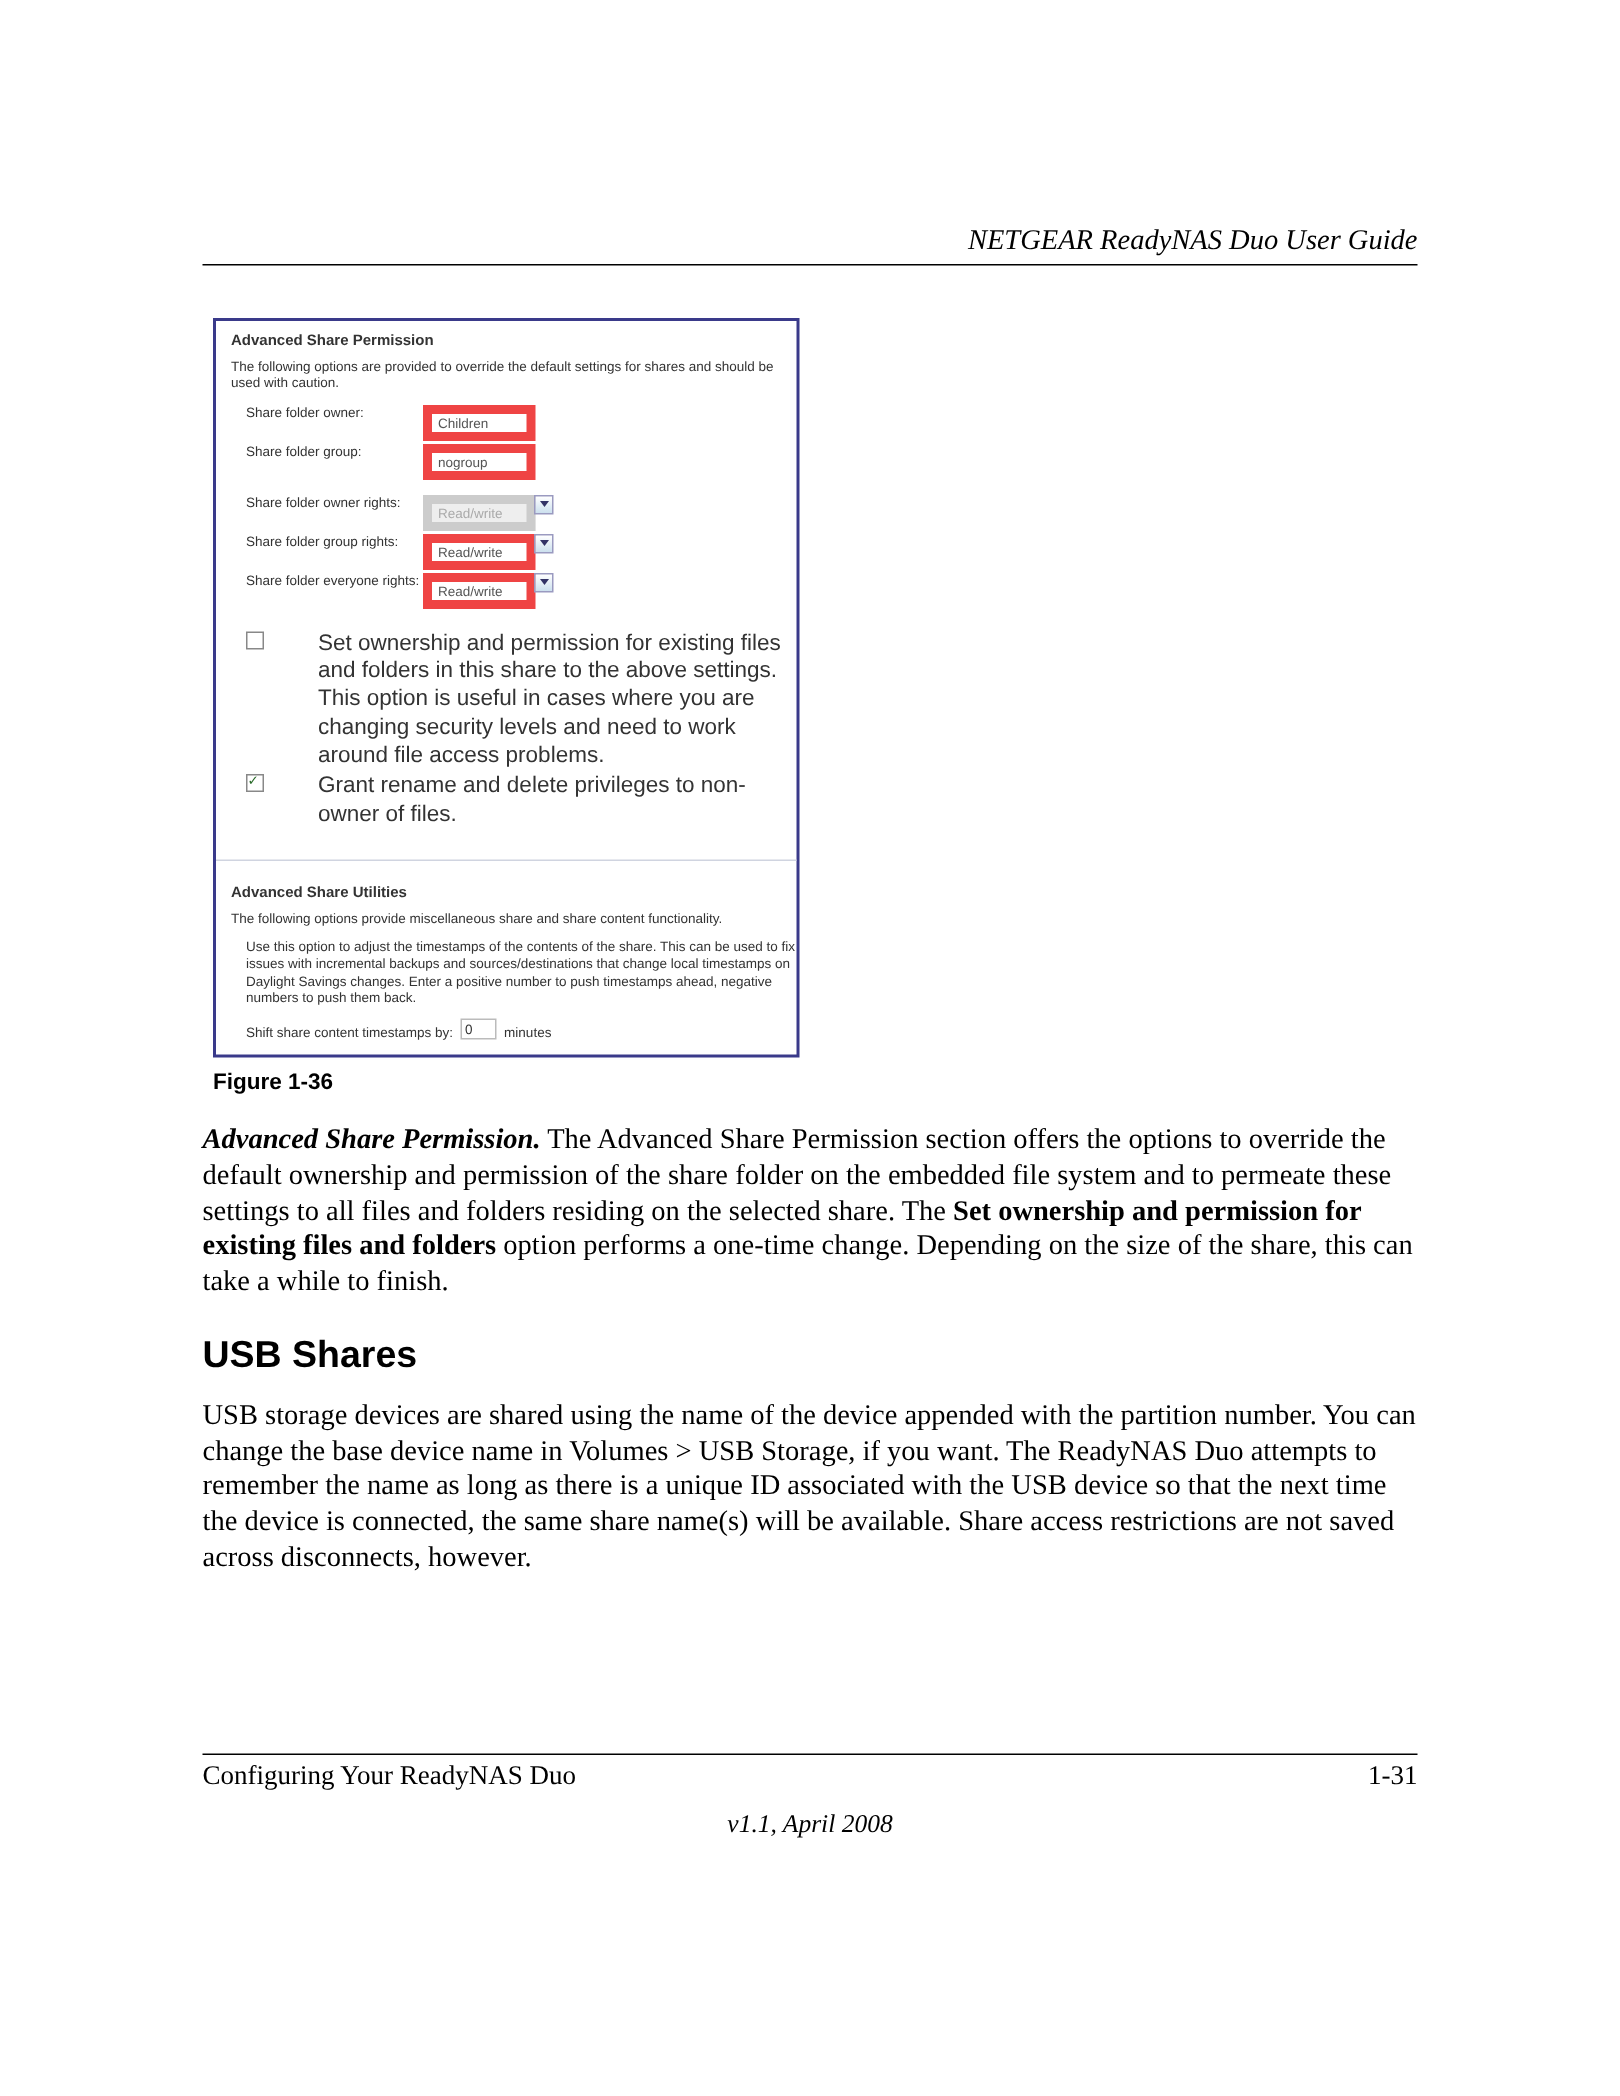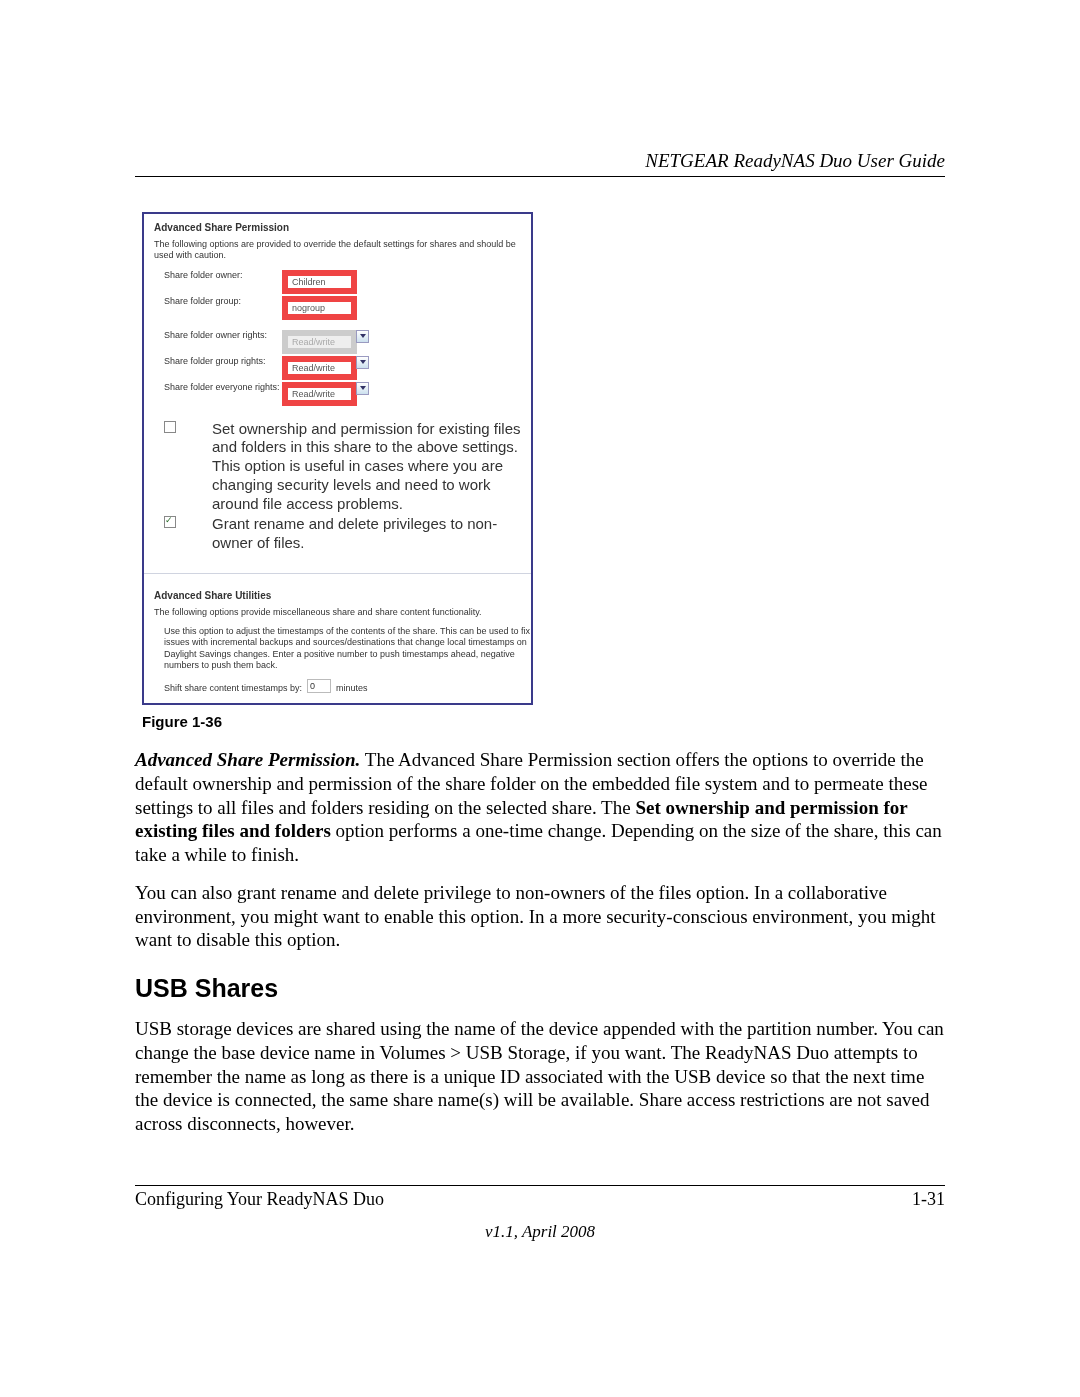--- a/index.html
+++ b/index.html
@@ -156,21 +156,21 @@
   h2.section {
     font-family: Arial, Helvetica, sans-serif;
     font-weight: bold;
     font-size: 25px;
     margin: 22px 0 14px 0;
   }
   .footer {
     position: absolute;
     left: 135px;
     right: 135px;
-    bottom: 155px;
+    bottom: 171px;
   }
   .hr-bot {
     border: none;
     border-top: 1px solid #000;
     margin: 0 0 3px 0;
   }
   .foot-row {
     display: flex;
     justify-content: space-between;
     font-size: 18px;
@@ -244,21 +244,20 @@
       </div>
     </div>
   </div>
 
   <div class="figure-cap">Figure 1-36</div>
 
   <p class="body-p">
     <span class="lead">Advanced Share Permission.</span><span> The Advanced Share Permission section offers the options to override the default ownership and permission of the share folder on the embedded file system and to permeate these settings to all files and folders residing on the selected share. The </span><b>Set ownership and permission for existing files and folders</b><span> option performs a one-time change. Depending on the size of the share, this can take a while to finish.</span>
   </p>
 
-  <p class="body-p">You can also grant rename and delete privilege to non-owners of the files option. In a collaborative environment, you might want to enable this option. In a more security-conscious environment, you might want to disable this option.</p>
 
   <h2 class="section">USB Shares</h2>
 
   <p class="body-p">USB storage devices are shared using the name of the device appended with the partition number. You can change the base device name in Volumes &gt; USB Storage, if you want. The ReadyNAS Duo attempts to remember the name as long as there is a unique ID associated with the USB device so that the next time the device is connected, the same share name(s) will be available. Share access restrictions are not saved across disconnects, however.</p>
 
   <div class="footer">
     <hr class="hr-bot">
     <div class="foot-row">
       <span>Configuring Your ReadyNAS Duo</span>
       <span>1-31</span>

